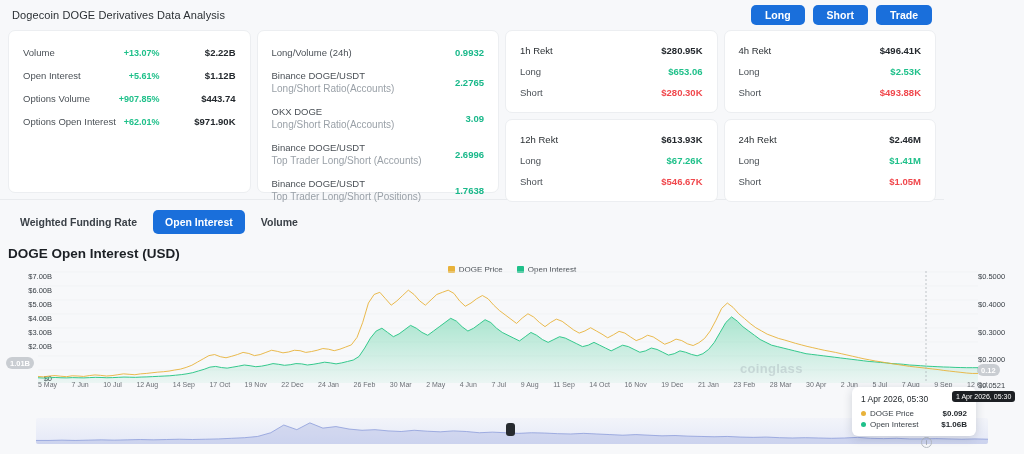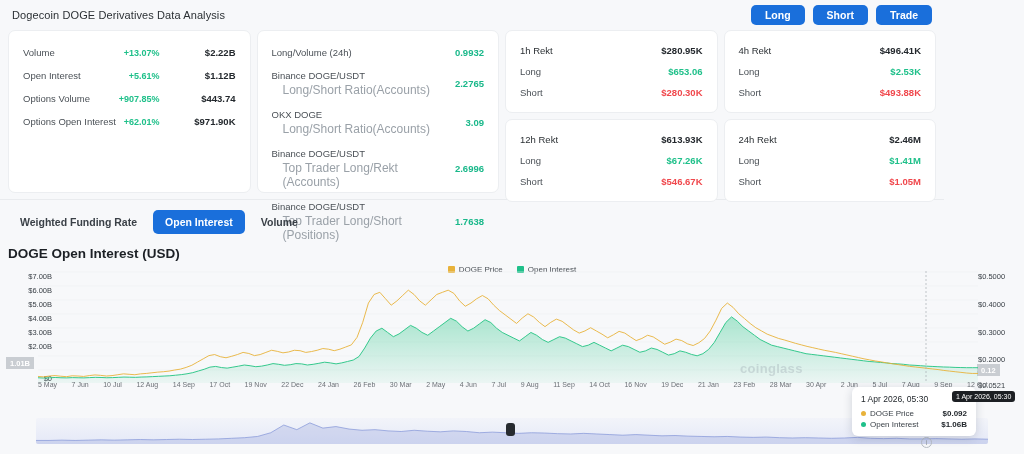--- a/index.html
+++ b/index.html
@@ -34,21 +34,21 @@
     flex: 1 1 0; padding: 10px 14px; min-width: 0;
   }
   .col-split { display: flex; flex-direction: column; gap: 6px; flex: 1 1 0; min-width:0;}
   .col-split .card { flex: 1 1 0; padding: 9px 14px; }
 
   .srow {
     display: flex; align-items: center; justify-content: space-between;
     padding: 6px 0; gap: 6px;
   }
   .srow-lbl { font-size: 9.5px; color: #4a5056; white-space: nowrap; }
-  .srow-sub { font-size: 12px; color: #9aa1a8; margin-top: 2px; margin-left: 11px; }
+  .srow-sub { font-size: 10px; color: #9aa1a8; margin-top: 2px; }
   .srow-right { display: flex; align-items: center; gap: 30px; }
   .pct { font-size: 9px; color: #1fc08a; font-weight: 600; }
   .val { font-size: 9.5px; color: #23282d; font-weight: 700; min-width: 46px; text-align: right; }
   .val.green { color: #1fc08a; }
   .val.red { color: #f0474c; }
   .val.teal { color: #19b88a; font-weight: 600; }
 
   .rekt-row { display:flex; align-items:center; justify-content:space-between; padding: 5px 0; }
   .rekt-lbl { font-size: 9.5px; color: #4a5056; }
   .rekt-lbl.head { color: #2b3034; }
@@ -80,21 +80,21 @@
   .legend-item { display: flex; align-items: center; gap: 4px; }
   .legend-swatch { width: 7px; height: 7px; border-radius: 1px; display: inline-block; }
   .legend-text { font-size: 8px; color: #4a5056; }
 
   .axis-l, .axis-r { position: absolute; font-size: 7.5px; color: #3a4047; }
   .axis-l { right: 972px; text-align: right; }
   .axis-r { left: 978px; text-align: left; }
 
   .badge {
     position: absolute; background: #c9cdd2; color: #fff; font-size: 7.5px;
-    padding: 1.5px 4px; border-radius: 0; font-weight: 600;
+    padding: 1.5px 4px; border-radius: 6px; font-weight: 600;
   }
 
   .xlabels {
     position: absolute; top: 118px; left: 38px; right: 36px;
     display: flex; justify-content: space-between;
   }
   .xlabel { font-size: 7px; color: #6b7076; white-space: nowrap; }
 
   .watermark {
     position: absolute; left: 740px; top: 98px; font-size: 13px;
@@ -201,21 +201,21 @@
       <div class="srow">
         <div>
           <div class="srow-lbl">OKX DOGE</div>
           <div class="srow-sub">Long/Short Ratio(Accounts)</div>
         </div>
         <div class="val teal">3.09</div>
       </div>
       <div class="srow">
         <div>
           <div class="srow-lbl">Binance DOGE/USDT</div>
-          <div class="srow-sub">Top Trader Long/Rekt (Accounts)</div>
+          <div class="srow-sub">Top Trader Long/Short (Accounts)</div>
         </div>
         <div class="val teal">2.6996</div>
       </div>
       <div class="srow">
         <div>
           <div class="srow-lbl">Binance DOGE/USDT</div>
           <div class="srow-sub">Top Trader Long/Short (Positions)</div>
         </div>
         <div class="val teal">1.7638</div>
       </div>

